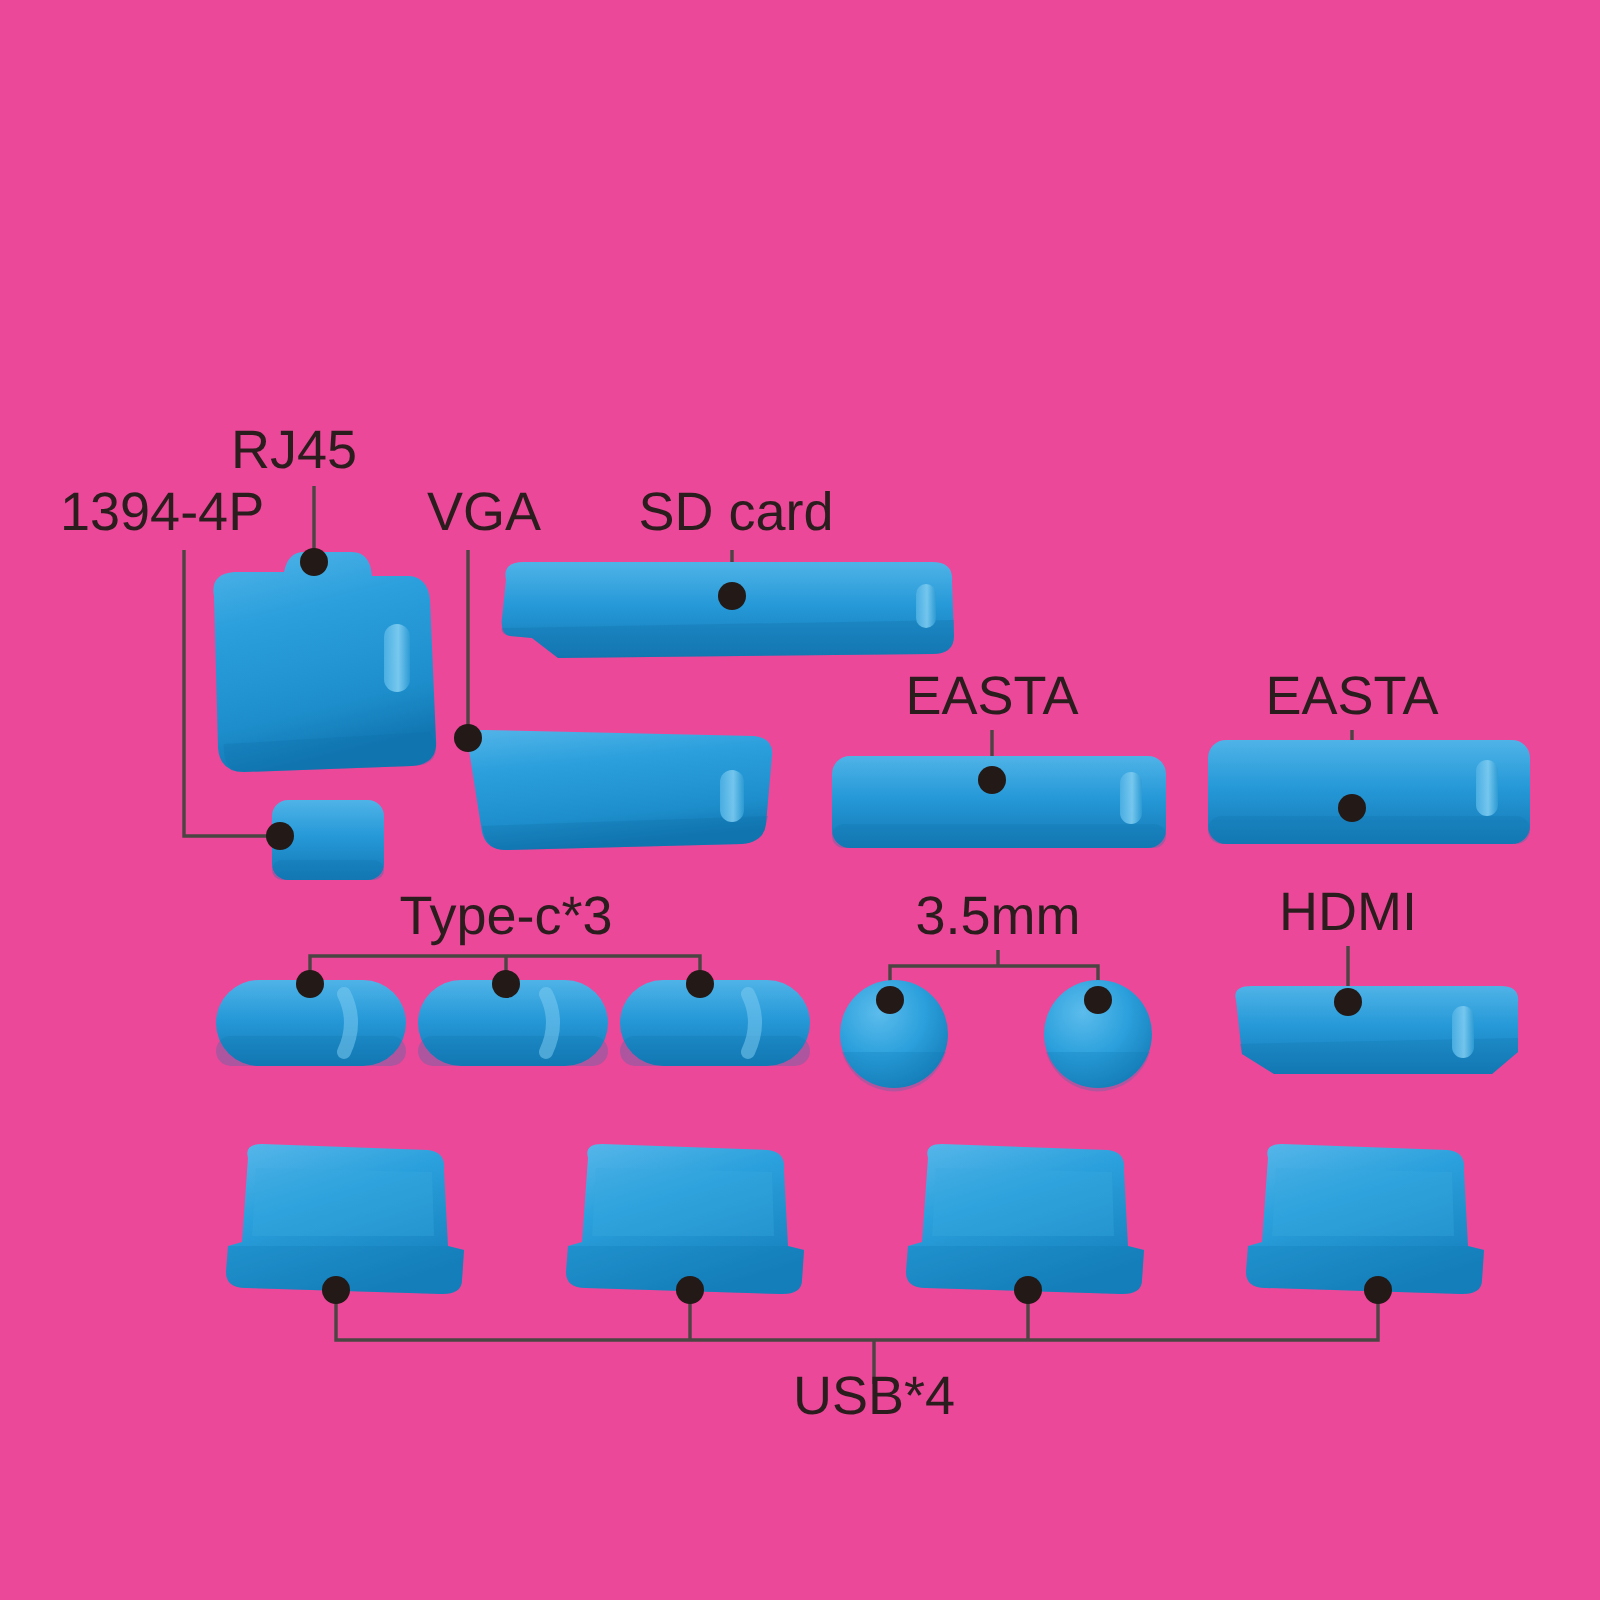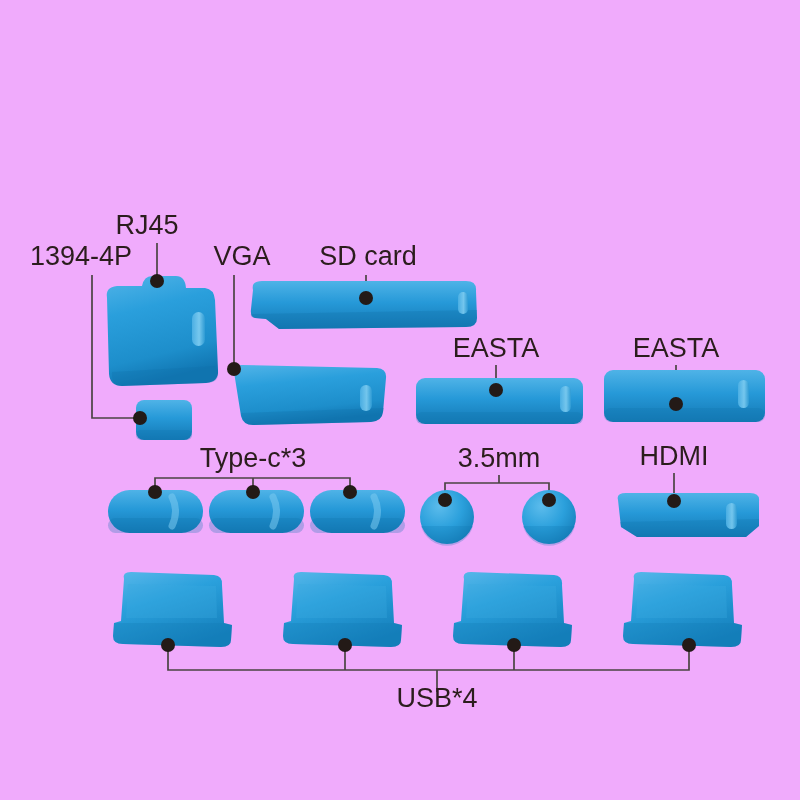--- a/index.html
+++ b/index.html
@@ -7,21 +7,21 @@
     padding: 0;
     background: #ffffff;
   }
   body {
     font-family: "Liberation Sans", sans-serif;
   }
   #stage {
     position: relative;
     width: 800px;
     height: 800px;
-    background: #f0abfc;
+    background: #ec4899;
     overflow: hidden;
   }
   #stage svg {
     position: absolute;
     left: 0;
     top: 0;
     width: 800px;
     height: 800px;
     display: block;
   }

